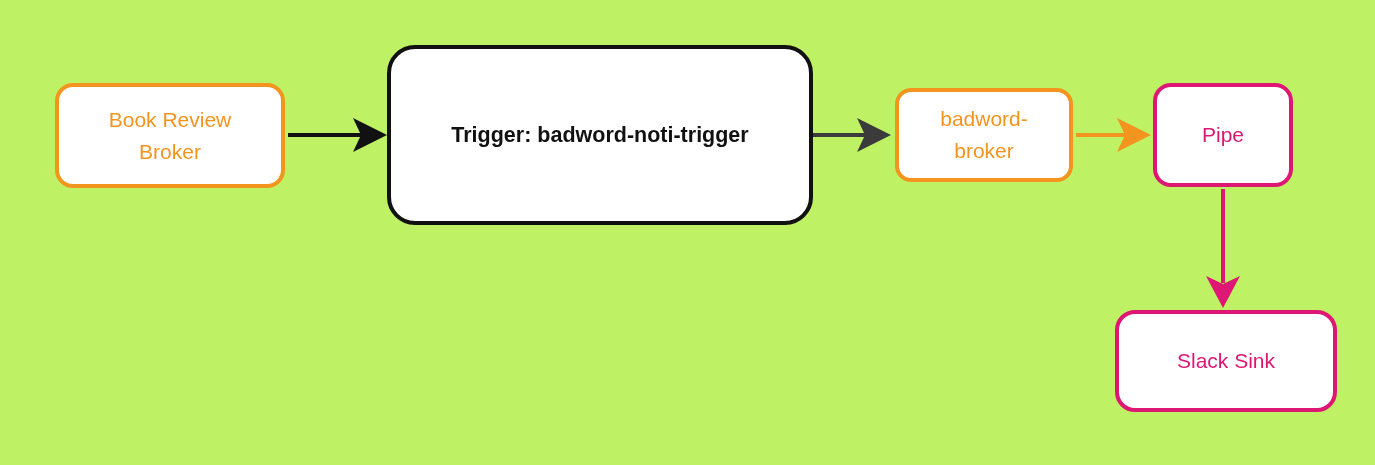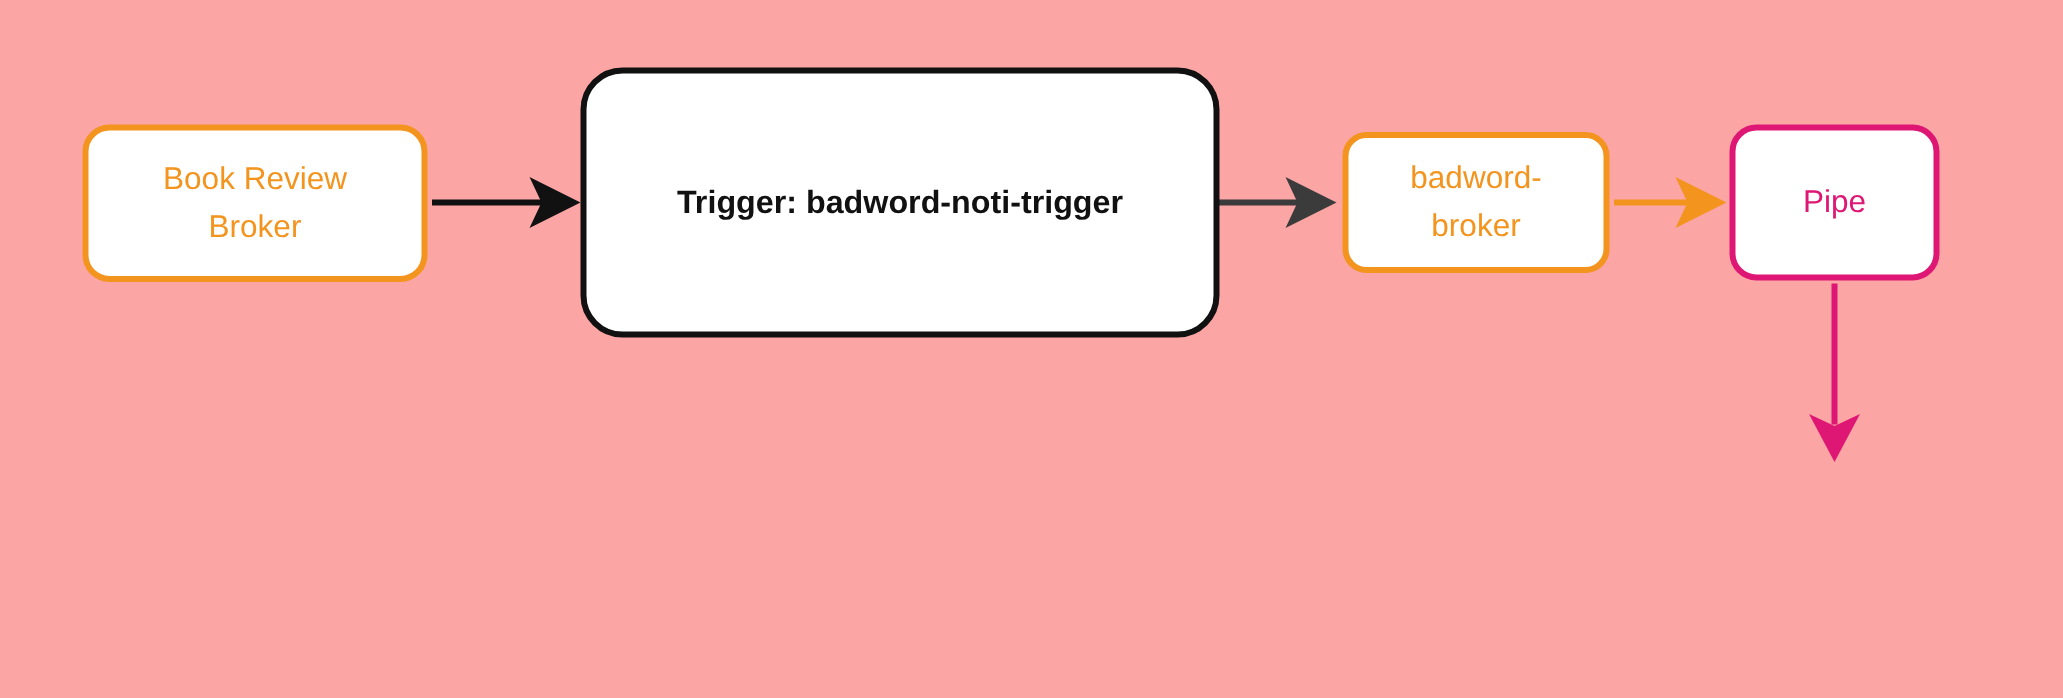--- a/index.html
+++ b/index.html
@@ -5,21 +5,21 @@
   html, body {
     margin: 0;
     padding: 0;
     background: #ffffff;
     font-family: "Liberation Sans", sans-serif;
   }
   .canvas {
     position: relative;
     width: 1375px;
     height: 465px;
-    background: #fca5a5;
+    background: #bef264;
     overflow: hidden;
   }
   .edges-layer {
     position: absolute;
     left: 0;
     top: 0;
     width: 1375px;
     height: 465px;
     pointer-events: none;
   }
@@ -106,14 +106,17 @@
 
   <div class="node node-orange" id="node-badword-broker">
     <div>badword-</div>
     <div>broker</div>
   </div>
 
   <div class="node node-pink" id="node-pipe">
     <div>Pipe</div>
   </div>
 
+  <div class="node node-pink" id="node-slack-sink">
+    <div>Slack Sink</div>
+  </div>
 
 </div>
 
 </body></html>

